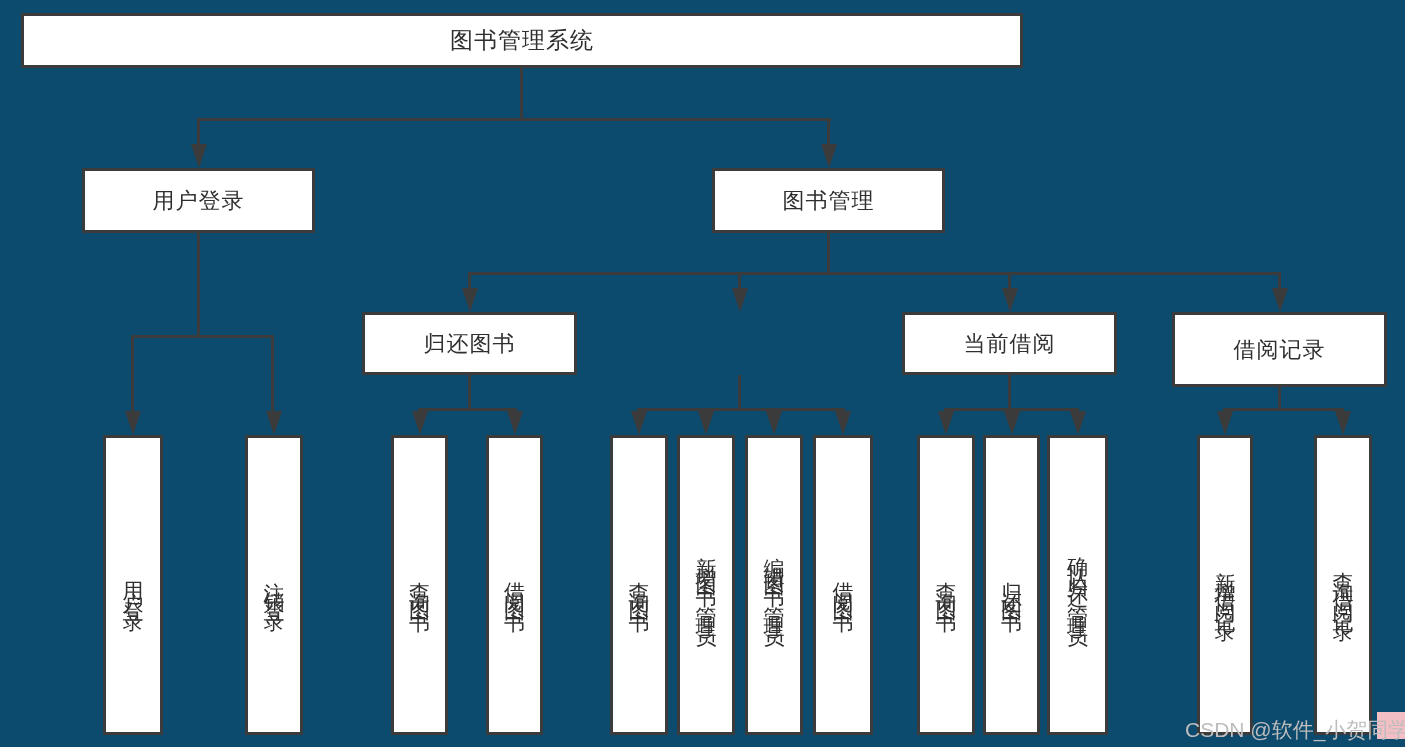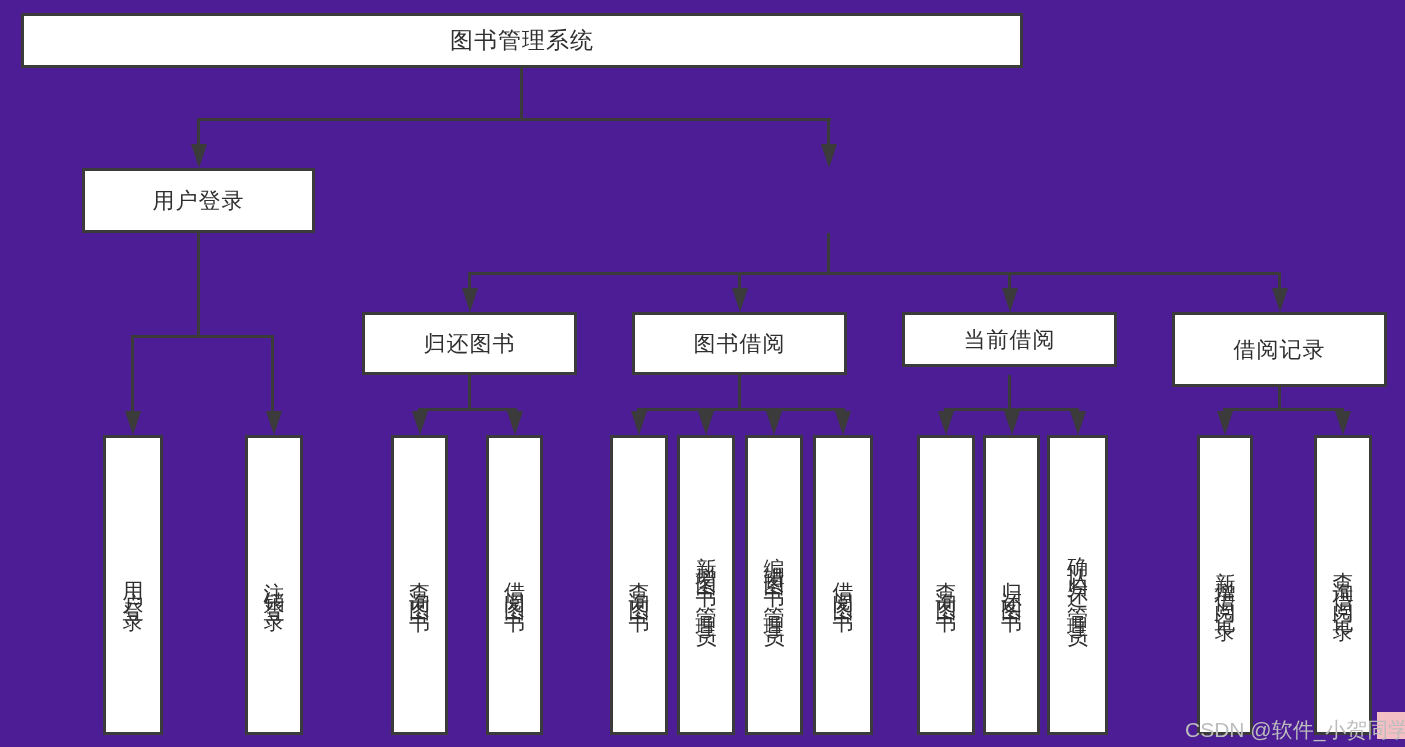--- a/index.html
+++ b/index.html
@@ -1,20 +1,20 @@
 <!DOCTYPE html>
 <html><head>
 <meta charset="utf-8">
 <style>
   html, body { margin: 0; padding: 0; background: #ffffff; }
   .stage {
     position: relative;
     width: 1405px;
     height: 747px;
-    background: #4c1d95;
+    background: #0c4a6e;
     font-family: "Liberation Sans", "DejaVu Sans", sans-serif;
     overflow: hidden;
   }
   .box {
     position: absolute;
     box-sizing: border-box;
     border: 3px solid #3b3b3b;
     background: #ffffff;
     color: #2f2f2f;
     display: flex;
@@ -117,28 +117,28 @@
   <div class="arrow" style="left:1217px;top:411px"></div>
   <div class="arrow" style="left:1335px;top:411px"></div>
 
   <div class="box" style="left:21px;top:13px;width:1002px;height:55px;font-size:23px">
     <span>图书管理系统</span>
   </div>
 
   <div class="box" style="left:82px;top:168px;width:233px;height:65px">
     <span>用户登录</span>
   </div>
+  <div class="box" style="left:712px;top:168px;width:233px;height:65px">
+    <span>图书管理</span>
+  </div>
 
   <div class="box" style="left:362px;top:312px;width:215px;height:63px">
     <span>归还图书</span>
   </div>
-  <div class="box" style="left:632px;top:312px;width:215px;height:63px">
-    <span>图书借阅</span>
-  </div>
-  <div class="box" style="left:902px;top:312px;width:215px;height:55px">
+  <div class="box" style="left:902px;top:312px;width:215px;height:63px">
     <span>当前借阅</span>
   </div>
   <div class="box" style="left:1172px;top:312px;width:215px;height:75px">
     <span>借阅记录</span>
   </div>
 
   <div class="vbox" style="left:103px;top:435px;width:60px;height:300px">
     <span>用户登录</span>
   </div>
   <div class="vbox" style="left:245px;top:435px;width:58px;height:300px">

